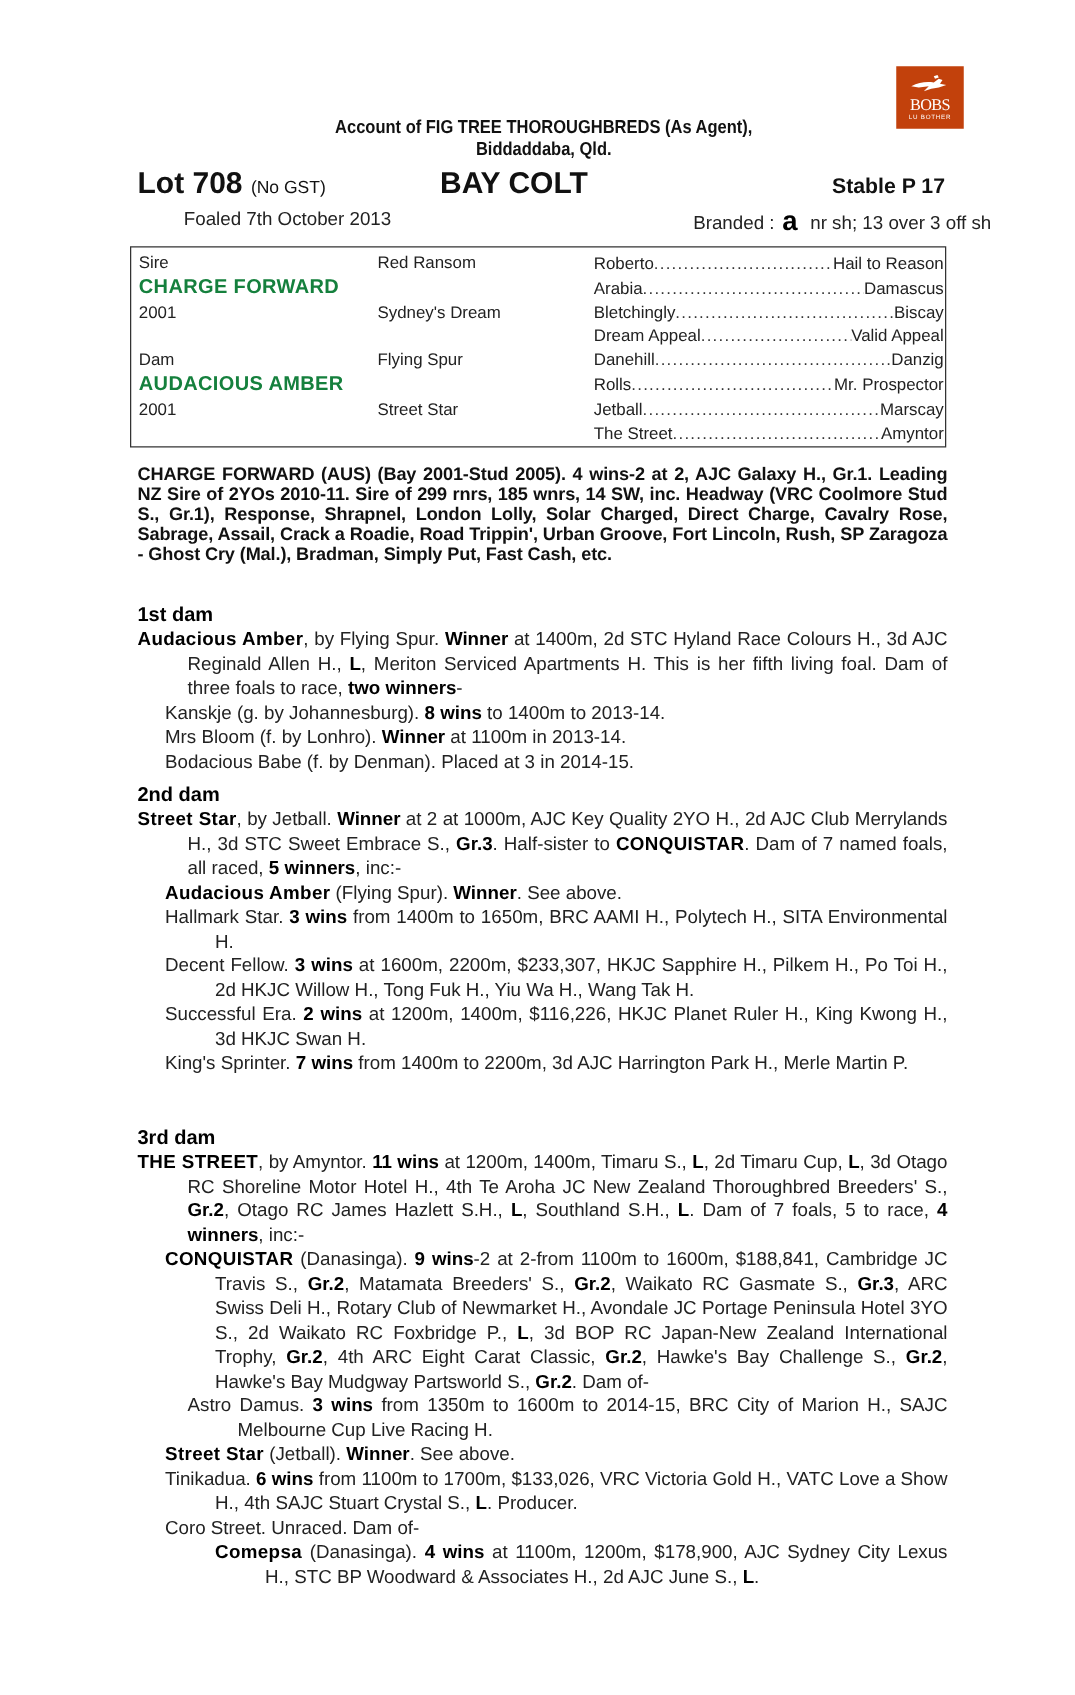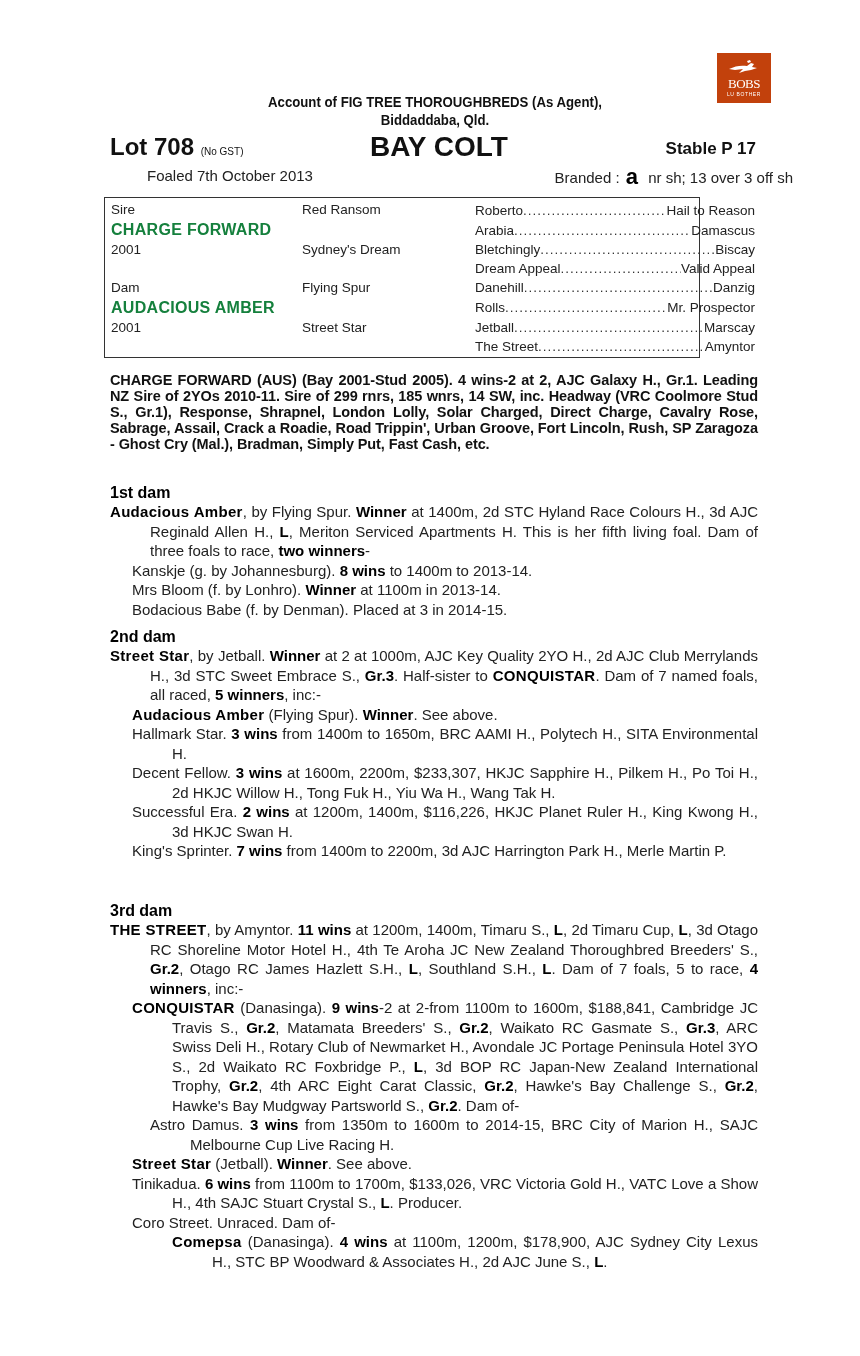--- a/index.html
+++ b/index.html
@@ -12,30 +12,30 @@
   .logo .bird { position: absolute; left: 10px; top: 6px; width: 34px; height: 16px; }
   .logo .brand { position: absolute; left: 0; right: 0; top: 24px;
                  font-family: "Liberation Serif", serif; font-size: 13px; letter-spacing: -0.5px; line-height: 13px; }
   .logo .sub { position: absolute; left: 0; right: 0; top: 38px; font-size: 5px; letter-spacing: 0.6px; }
 
   .vendor { position: absolute; left: 0; width: 650px; top: 93px; text-align: center;
             font-weight: bold; font-size: 15px; line-height: 18px; transform: scaleX(0.88); transform-origin: 50% 0; }
 
   .lotrow { position: absolute; top: 133px; left: 0; width: 650px; height: 28px; }
   .lot { position: absolute; left: 0; top: 0; font-weight: bold; font-size: 24px; line-height: 28px; }
-  .lot small { font-weight: normal; font-size: 10px; margin-top: 14px; }
-  .sex { position: absolute; left: 260px; top: 0; font-weight: bold; font-size: 28px; line-height: 28px; }
+  .lot small { font-weight: normal; font-size: 14px; margin-top: 14px; }
+  .sex { position: absolute; left: 242px; top: 0; font-weight: bold; font-size: 24px; line-height: 28px; }
   .stable { position: absolute; right: 4px; top: 5px; font-weight: bold; font-size: 17px; line-height: 22px; }
 
   .foalrow { position: absolute; top: 166px; left: 0; width: 650px; height: 20px; font-size: 15px; line-height: 20px; color: #222; margin-left: 37px; }
   .foaled { position: absolute; left: 0; top: 0; }
   .branded { position: absolute; right: 4px; top: 0; }
   .brandmark { font-weight: bold; font-size: 22px; position: relative; top: 1px; margin: 0 6px 0 2px; color: #000; }
 
-  .pedigree { position: absolute; left: -6px; top: 197px; width: 596px; height: 161px;
+  .pedigree { position: absolute; left: -6px; top: 197px; width: 653px; height: 161px;
               border: 1.5px solid #333; box-sizing: border-box; font-size: 13.5px; color: #222; }
   .ped-cell { position: absolute; white-space: nowrap; line-height: 20px; }
   .ped-big { font-weight: bold; font-size: 16px; color: #15803d; letter-spacing: 0.3px; }
   .ped-line { position: absolute; left: 370px; width: 280px; line-height: 19px; white-space: nowrap; display: flex; }
   .ped-line .a { flex: 0 0 auto; }
   .ped-line .dots { flex: 1 1 auto; overflow: hidden; color: #333; letter-spacing: 1px; }
   .ped-line .dots::before { content: "................................................................................................"; }
   .ped-line .b { flex: 0 0 auto; }
 
   .sirebio { position: absolute; top: 372px; left: 0; width: 648px; font-weight: bold; font-size: 14.5px; line-height: 16px;

